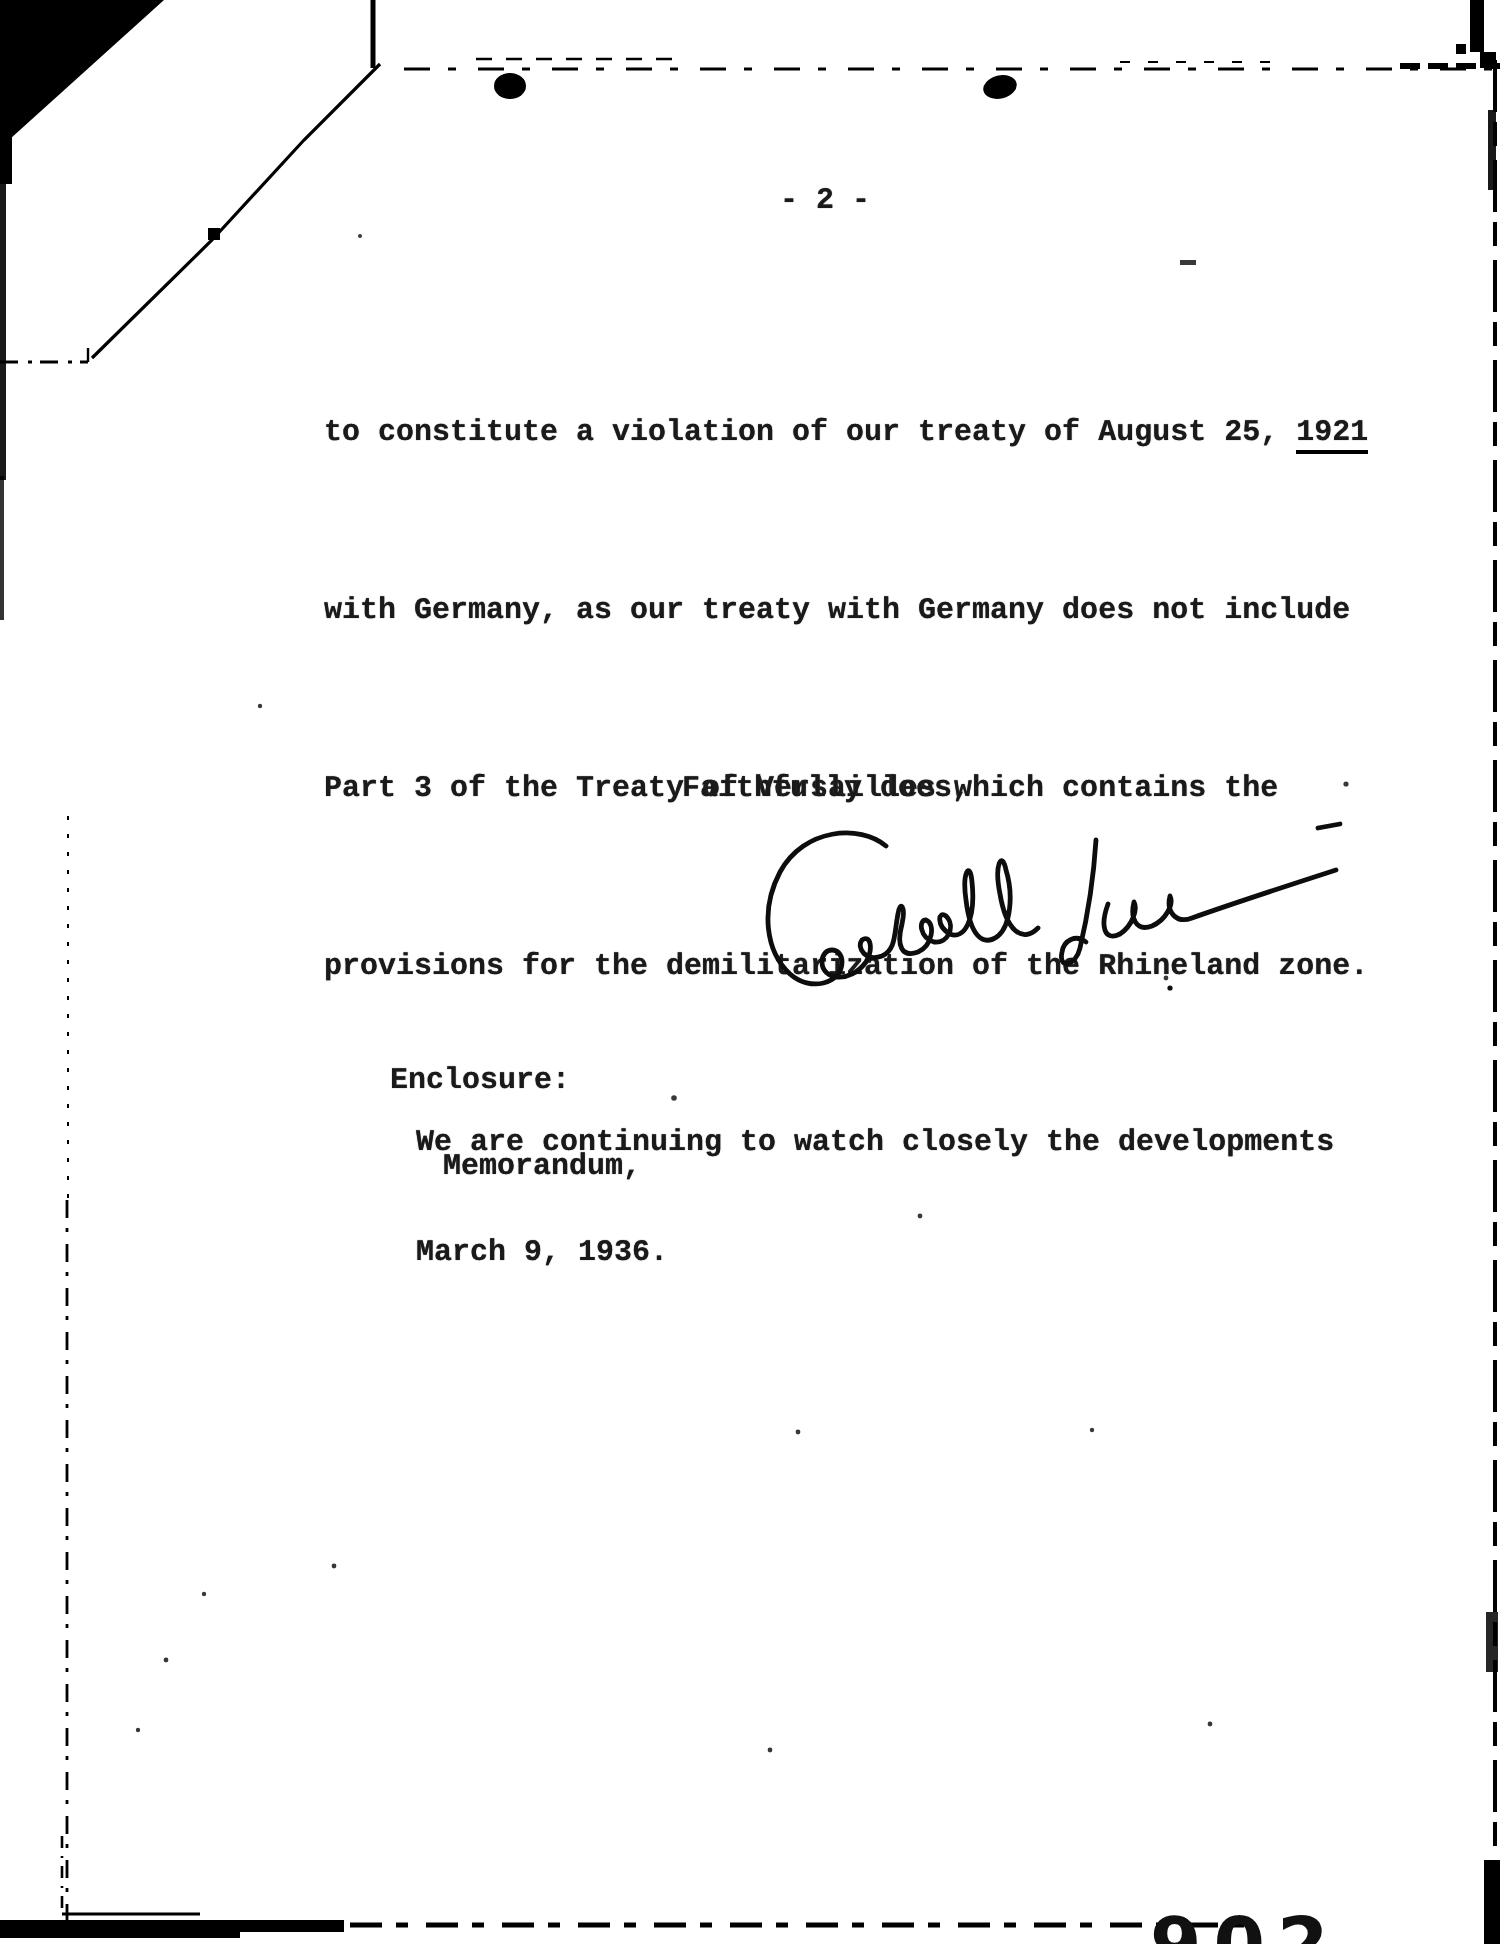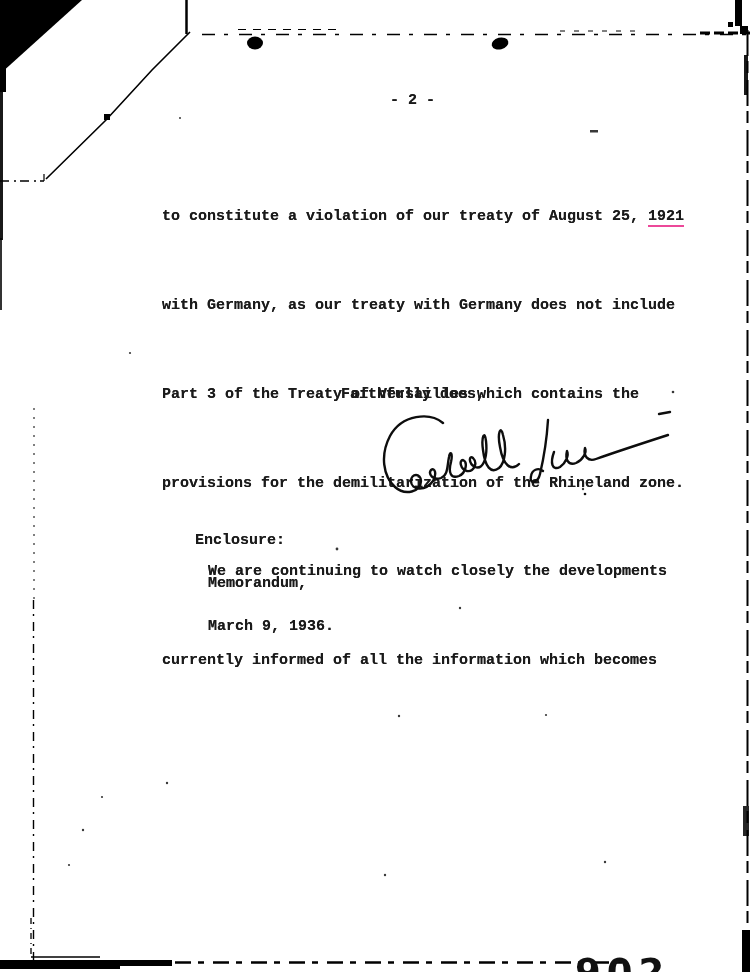--- a/index.html
+++ b/index.html
@@ -7,24 +7,24 @@
     position:relative;width:750px;height:972px;background:#ffffff;
     overflow:hidden;margin:0 auto;
     font-family:"Liberation Mono","DejaVu Sans Mono",monospace;
     font-weight:bold;color:#1a1a1a;
   }
   .txt{position:absolute;font-size:15px;letter-spacing:0;white-space:pre;text-shadow:0 0 .5px #444;}
   .pagenum{left:390px;top:92px;}
   .body-block{left:162px;top:143px;line-height:29.6px;}
   .line{height:29.6px;}
   .indent{padding-left:46px;}
-  .u{border-bottom:2px solid #ec4899;padding-bottom:0px;}
+  .u{border-bottom:2px solid #000000;padding-bottom:0px;}
   .closing{left:341px;top:386px;}
   .enclosure{left:163px;top:505px;line-height:14.4px;margin-left:32px;}
-  .enc-ind{padding-left:13px;}
+  .enc-ind{padding-left:13px;text-align:center;}
   .corner-number{
     left:575px;top:951px;font-size:37px;font-weight:bold;
     font-family:"DejaVu Sans","Liberation Sans",sans-serif;
     letter-spacing:6px;color:#111;text-shadow:none;
   }
   svg.overlay{position:absolute;left:0;top:0;pointer-events:none;}
   .sig{position:absolute;left:378px;top:410px;}
 </style>
 </head>
 <body>
@@ -96,21 +96,20 @@
   </svg>
 
   <div class="txt pagenum">- 2 -</div>
 
   <div class="txt body-block">
     <div class="line"><span>to constitute a violation of our treaty of August 25, </span><span class="u">1921</span></div>
     <div class="line">with Germany, as our treaty with Germany does not include</div>
     <div class="line">Part 3 of the Treaty of Versailles which contains the</div>
     <div class="line">provisions for the demilitarization of the Rhineland zone.</div>
     <div class="line indent">We are continuing to watch closely the developments</div>
-    <div class="line">currently informed of all the information which becomes</div>
   </div>
 
   <div class="txt closing">Faithfully does,</div>
 
   <svg class="sig" width="300" height="92" viewBox="0 0 300 92" role="img" aria-label="Cordell Hull">
     <g fill="none" stroke="#0d0d0d" stroke-width="2.4" stroke-linecap="round" stroke-linejoin="round">
       <path d="M 65,13 C 52,2 24,4 12,26 C 2,45 5,66 17,77 C 27,86 43,82 43,71 C 43,63 33,63 33,71
                C 33,80 47,82 55,71 C 59,64 57,57 53,60 C 50,64 55,71 63,68 C 70,65 69,57 71,47
                C 72,40 75,43 73,52 C 70,63 73,69 81,66 C 88,63 90,52 85,50 C 81,50 82,59 89,61
                C 96,62 100,53 95,48 C 91,45 90,53 97,57 C 104,60 110,50 108,31 C 107,20 103,26 105,40

